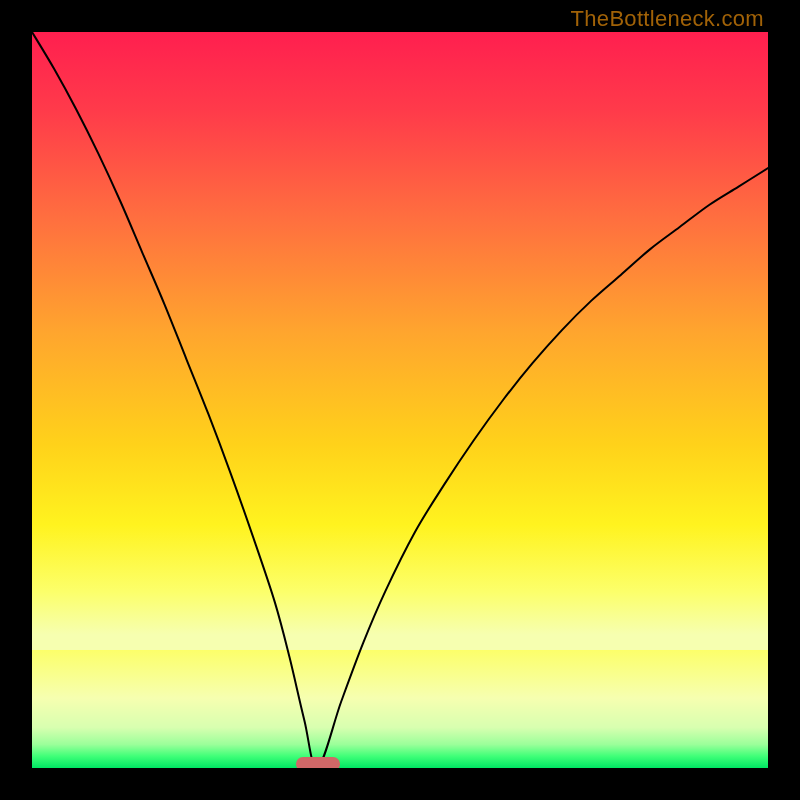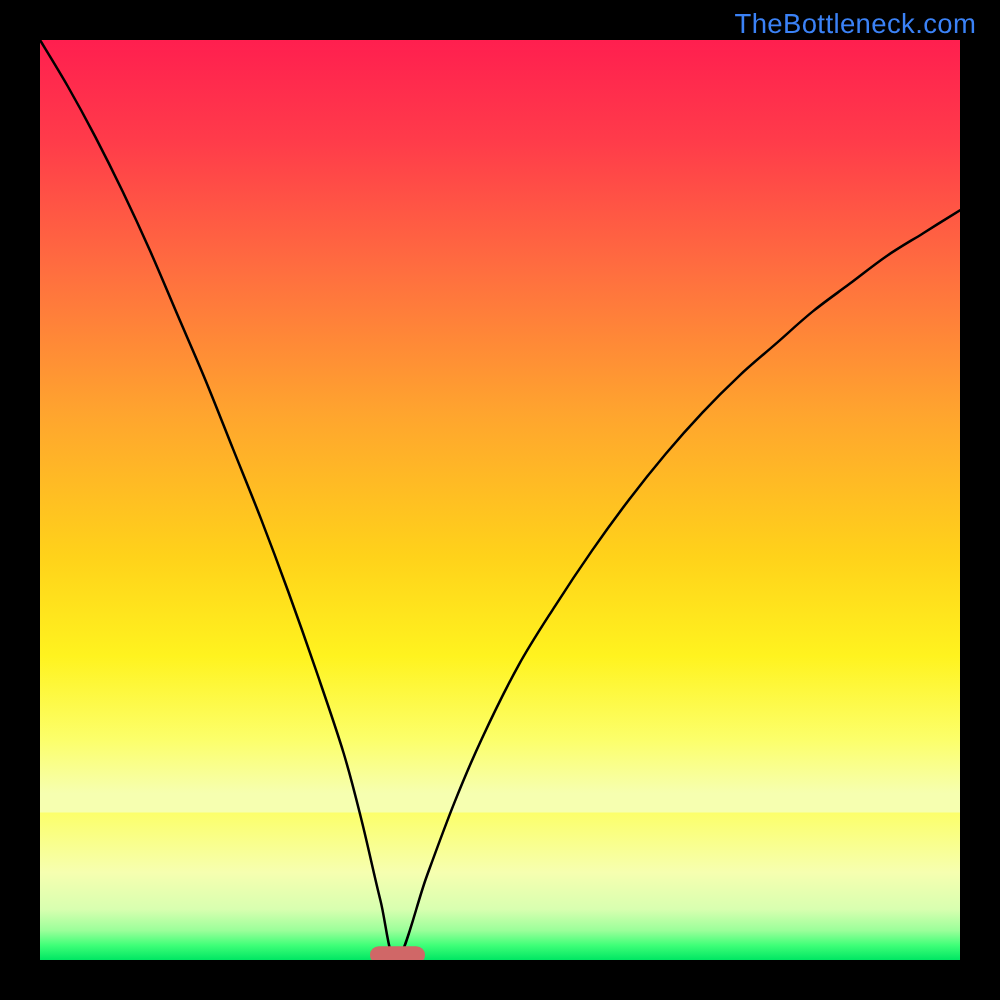--- a/index.html
+++ b/index.html
@@ -32,22 +32,22 @@
     inset: 0;
   }
   .grad-layer {
     position: absolute;
     left: 0;
     right: 0;
   }
   .watermark {
     position: absolute;
     top: 6px;
-    right: 19px;
-    color: #3b82f6;
+    right: 36px;
+    color: #a16207;
     font-size: 22px;
     font-weight: 400;
     letter-spacing: 0.3px;
     pointer-events: none;
   }
   svg.curve {
     position: absolute;
     inset: 0;
     width: 100%;
     height: 100%;

